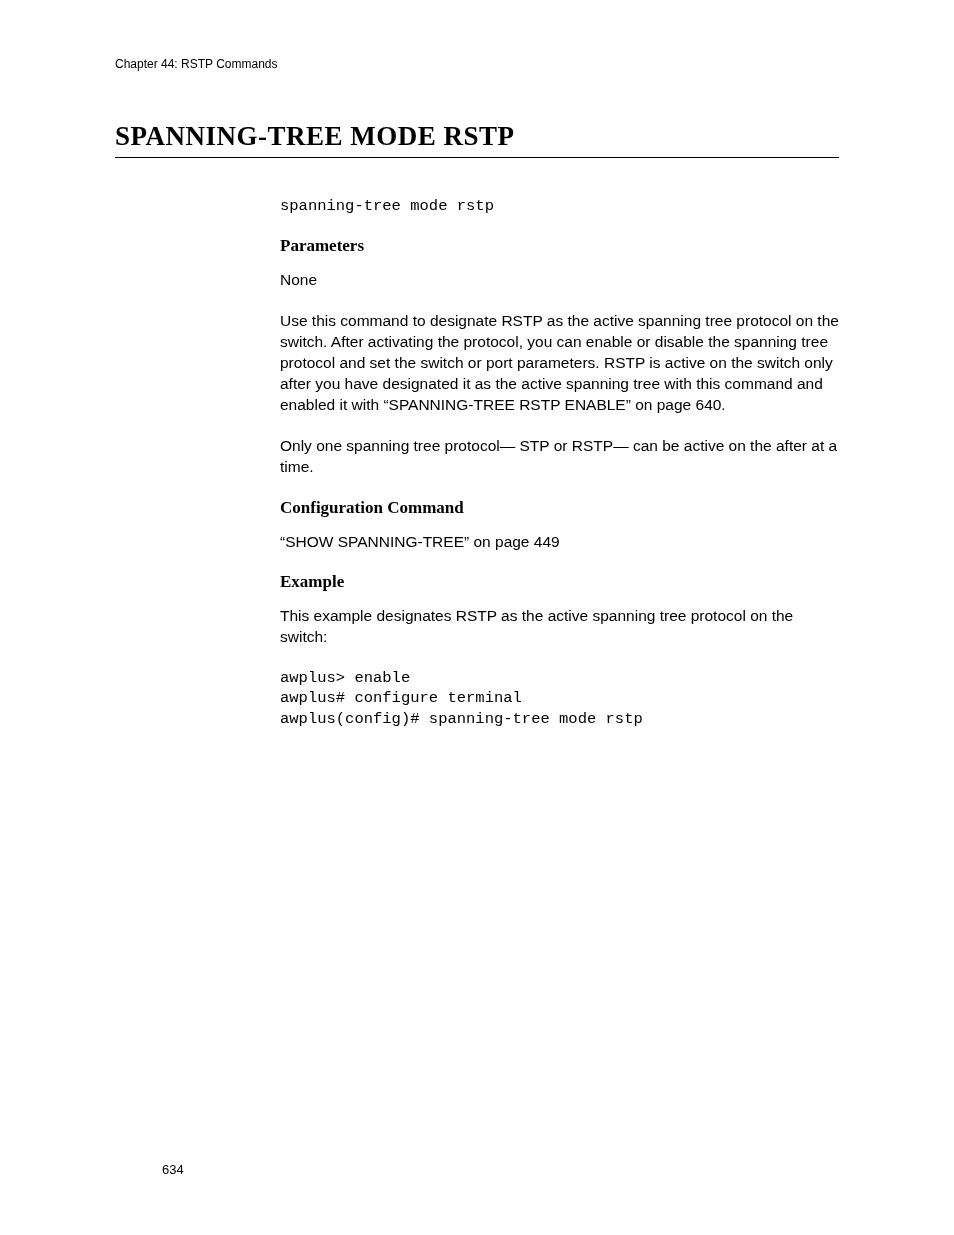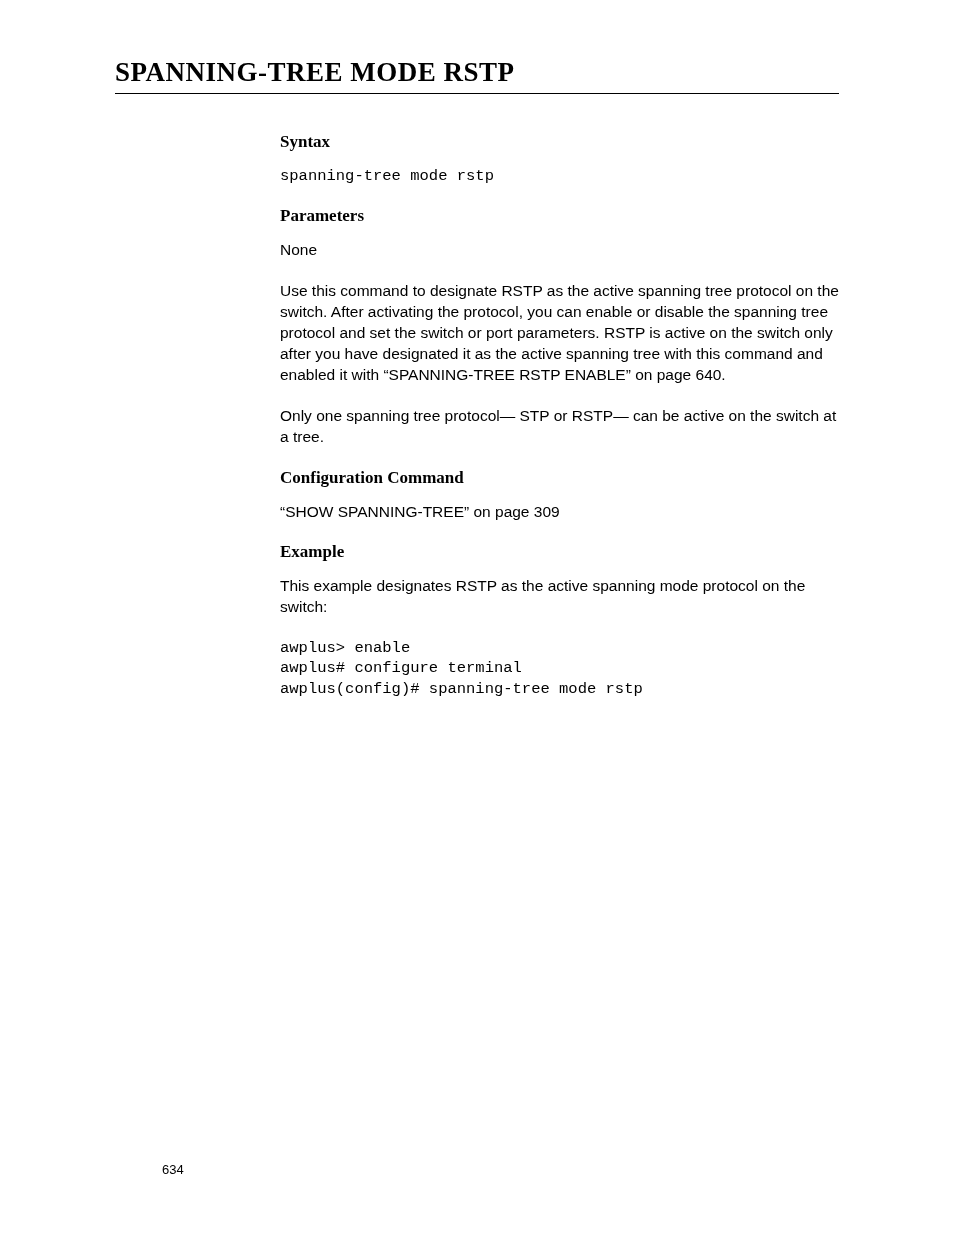--- a/index.html
+++ b/index.html
@@ -61,40 +61,40 @@
       font-size: 13px;
       font-family: Arial, Helvetica, sans-serif;
       margin-left: 47px;
     }
   </style>
 </head>
 <body>
 
 <div class="page-container">
 
+  <div class="chapter-header">Chapter 44: RSTP Commands</div>
 
   <h1 class="page-title">SPANNING-TREE MODE RSTP</h1>
 
   <div class="content-block">
 
-    <div class="section-heading">Syntax</div>
     <div class="mono-text">spanning-tree mode rstp</div>
 
     <div class="section-heading">Parameters</div>
     <div class="body-text">None</div>
 
 
     <div class="body-text">Use this command to designate RSTP as the active spanning tree protocol on the switch. After activating the protocol, you can enable or disable the spanning tree protocol and set the switch or port parameters. RSTP is active on the switch only after you have designated it as the active spanning tree with this command and enabled it with “SPANNING-TREE RSTP ENABLE” on page 640.</div>
-    <div class="body-text">Only one spanning tree protocol— STP or RSTP— can be active on the switch at a tree.</div>
+    <div class="body-text">Only one spanning tree protocol— STP or RSTP— can be active on the after at a time.</div>
 
     <div class="section-heading">Configuration Command</div>
-    <div class="body-text">“SHOW SPANNING-TREE” on page 309</div>
+    <div class="body-text">“SHOW SPANNING-TREE” on page 449</div>
 
     <div class="section-heading">Example</div>
-    <div class="body-text">This example designates RSTP as the active spanning mode protocol on the switch:</div>
+    <div class="body-text">This example designates RSTP as the active spanning tree protocol on the switch:</div>
     <div class="mono-text">awplus&gt; enable
 awplus# configure terminal
 awplus(config)# spanning-tree mode rstp</div>
 
   </div>
 
 </div>
 
 <div class="page-number">634</div>
 

